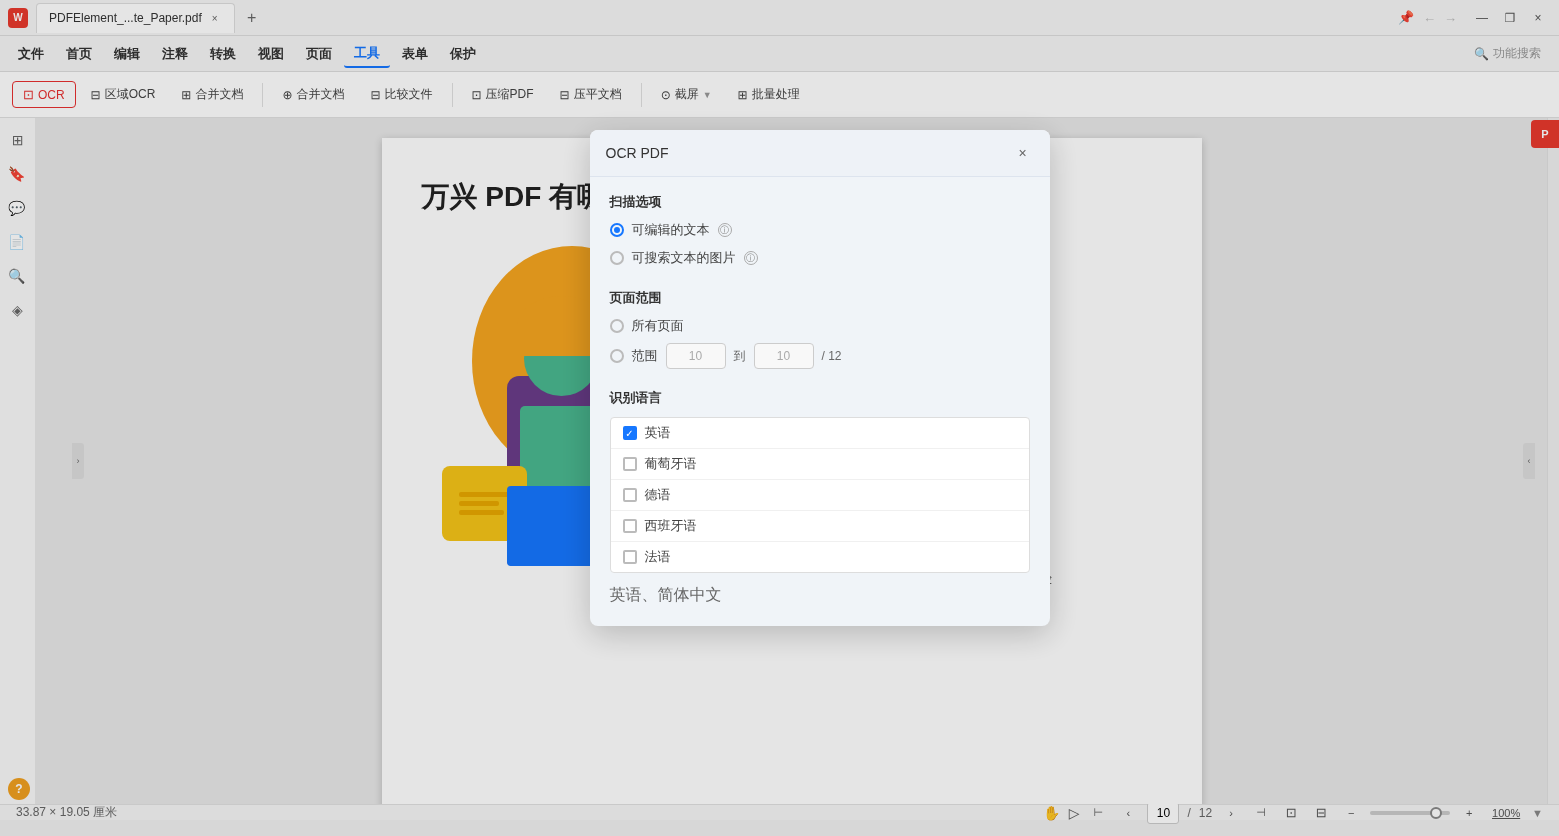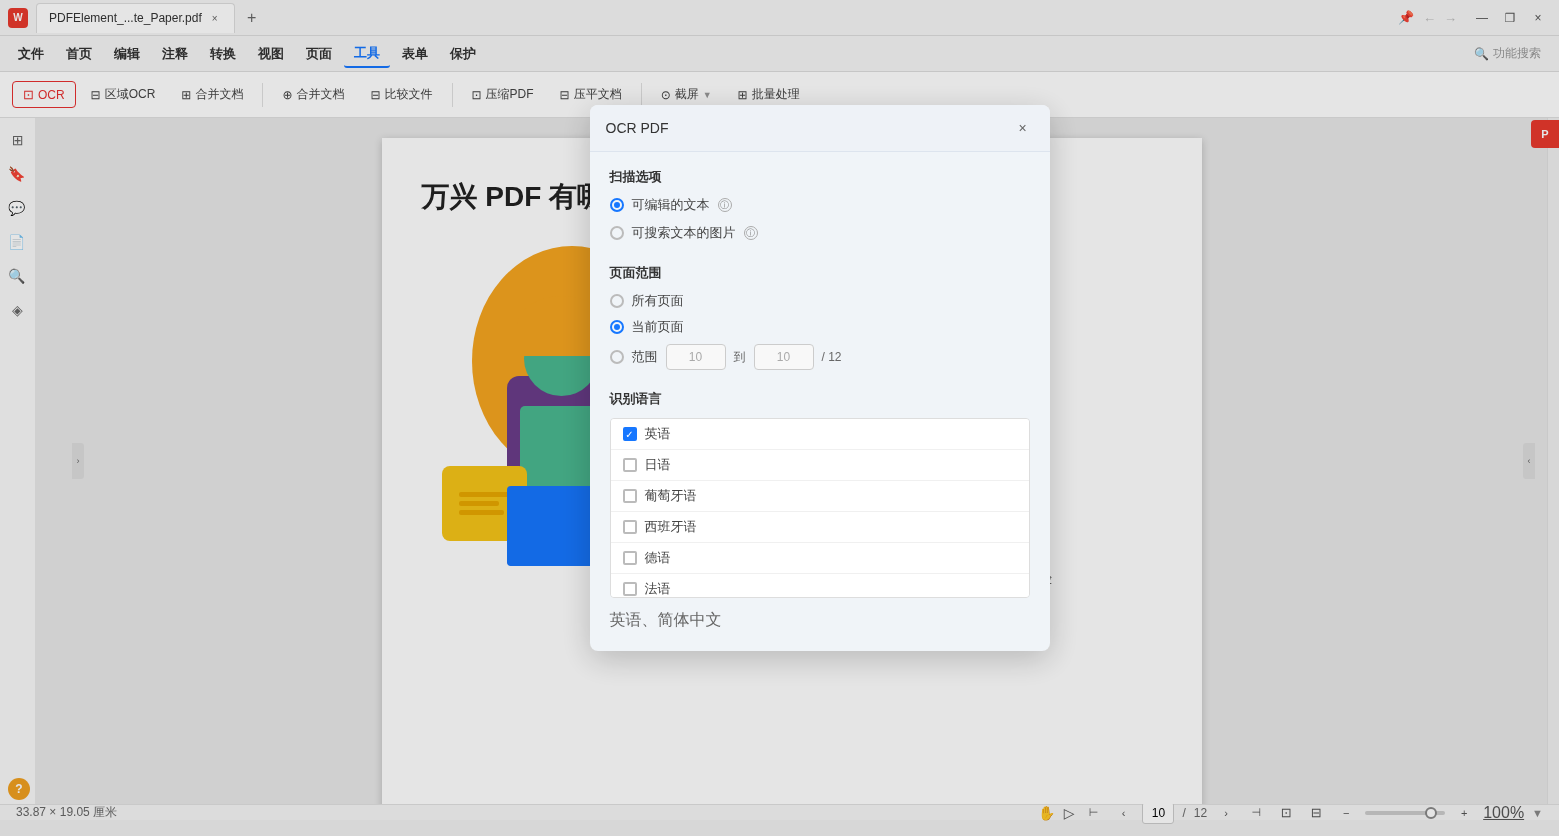--- a/index.html
+++ b/index.html
@@ -296,21 +296,21 @@
     <div class="nav-btn">⊣</div>
 
     <div class="nav-btn" style="font-size:13px;">⊡</div>
     <div class="nav-btn" style="font-size:13px;">⊟</div>
 
     <div class="nav-btn">−</div>
     <div class="zoom-slider">
       <div class="zoom-handle"></div>
     </div>
     <div class="nav-btn">+</div>
-    <span style="font-size:16px;color:#555;min-width:36px;text-align:left;text-decoration:underline;">100%</span>
+    <span style="font-size:11px;color:#555;min-width:36px;text-align:center;text-decoration:underline;">100%</span>
     <span style="font-size:11px;color:#888;cursor:pointer;">▼</span>
   </div>
 </div>
 
 <div style="position:fixed;bottom:36px;left:8px;z-index:100;">
   <div class="help-icon">?</div>
 </div>
 
 <div style="position:fixed;top:120px;right:0;z-index:50;">
   <div style="width:28px;height:28px;background:#e8392d;border-radius:4px 0 0 4px;display:flex;align-items:center;justify-content:center;color:white;font-size:11px;font-weight:bold;">P</div>
@@ -342,24 +342,20 @@
 
       <div class="section-divider"></div>
 
       <div class="form-section-title">页面范围</div>
 
       <div class="radio-row" style="margin-bottom:8px;">
         <div class="custom-radio unchecked"></div>
         <span class="radio-label">所有页面</span>
       </div>
 
-      <div class="radio-row" style="margin-bottom:8px;">
-        <div class="custom-radio checked"></div>
-        <span class="radio-label">当前页面</span>
-      </div>
 
       <div class="radio-row" style="margin-bottom:4px;">
         <div class="custom-radio unchecked"></div>
         <span class="radio-label">范围</span>
         <input class="range-input" type="text" value="10" style="">
         <span style="font-size:12px;color:#666;">到</span>
         <input class="range-input" type="text" value="10" style="">
         <span class="range-total">/ 12</span>
       </div>
 
@@ -367,38 +363,34 @@
 
       <div class="form-section-title">识别语言</div>
 
       <div class="lang-list">
 
         <div class="lang-item">
           <div class="custom-cb checked">✓</div>
           <span class="lang-name">英语</span>
         </div>
 
-        <div class="lang-item">
-          <div class="custom-cb"></div>
-          <span class="lang-name">日语</span>
-        </div>
 
         <div class="lang-item">
           <div class="custom-cb"></div>
           <span class="lang-name">葡萄牙语</span>
         </div>
 
         <div class="lang-item">
           <div class="custom-cb"></div>
-          <span class="lang-name">西班牙语</span>
+          <span class="lang-name">德语</span>
         </div>
 
         <div class="lang-item">
           <div class="custom-cb"></div>
-          <span class="lang-name">德语</span>
+          <span class="lang-name">西班牙语</span>
         </div>
 
         <div class="lang-item">
           <div class="custom-cb"></div>
           <span class="lang-name">法语</span>
         </div>
 
       </div>
 
       <div class="selected-langs">英语、简体中文</div>

